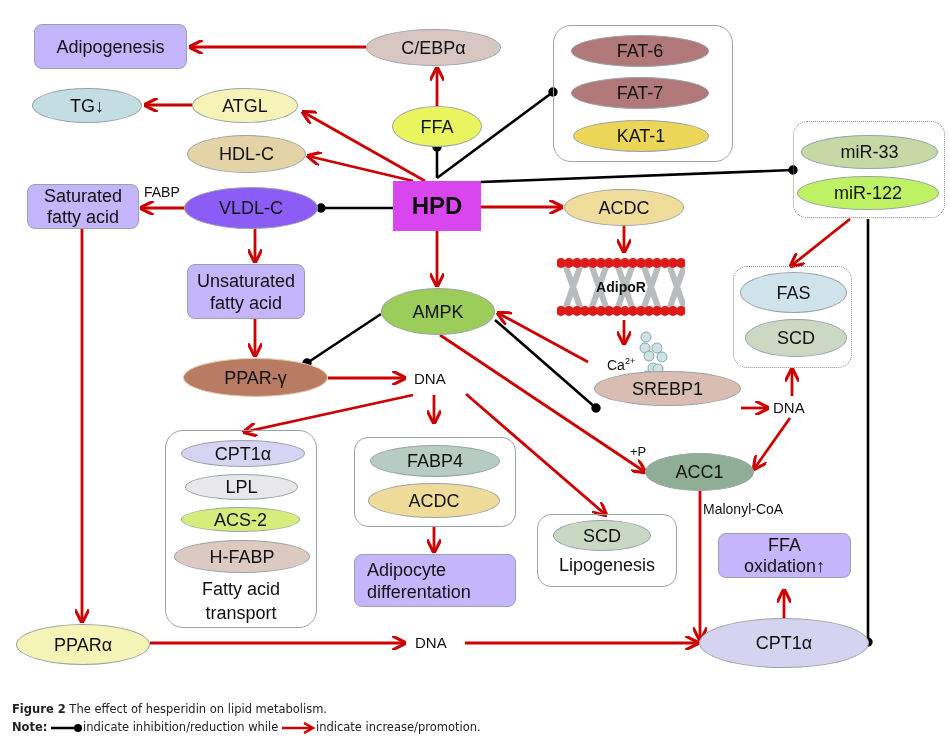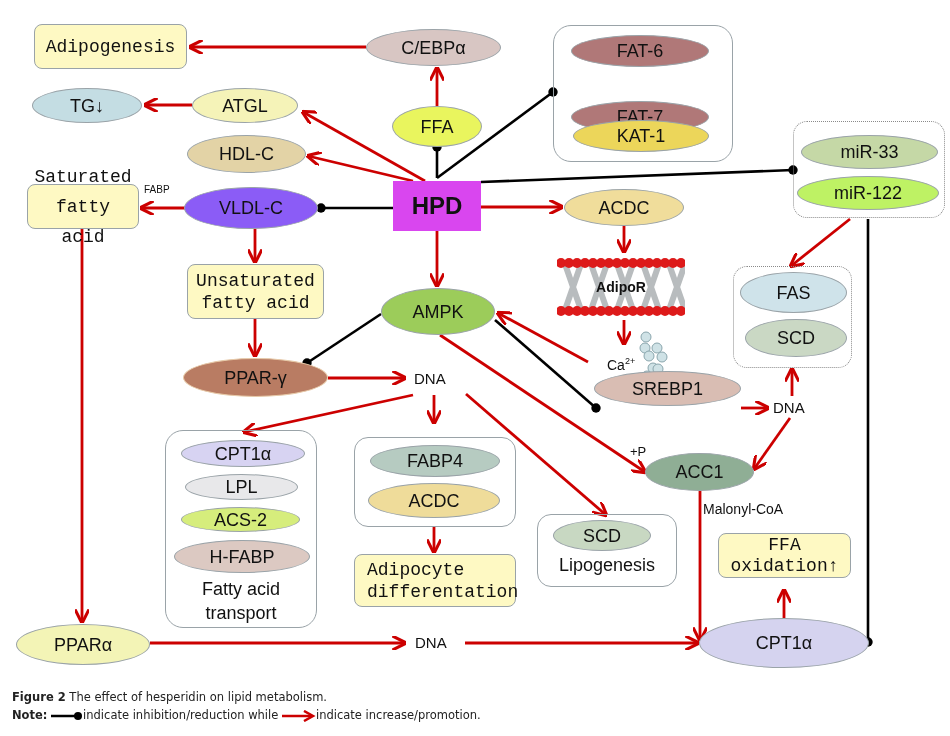--- a/index.html
+++ b/index.html
@@ -1,24 +1,24 @@
 <!DOCTYPE html>
 <html><head>
 <meta charset="utf-8">
 <style>
   html,body{margin:0;padding:0;background:#fff;}
   body{width:950px;height:736px;position:relative;overflow:hidden;font-family:"Liberation Sans",sans-serif;color:#111;}
   #diagram{position:absolute;left:0;top:0;width:950px;height:736px;}
   .node{position:absolute;display:flex;align-items:center;justify-content:center;text-align:center;box-sizing:border-box;font-size:18px;line-height:22px;}
   .ell{border-radius:50%;border:1.5px solid #9aa3a8;}
-  .rect{border-radius:8px;border:1.5px solid #9aa3a8;background:#fef9c3;font-family:Liberation Mono, monospace;}
+  .rect{border-radius:8px;border:1.5px solid #9aa3a8;background:#c4b5fd;}
   .grp{position:absolute;box-sizing:border-box;border:1.5px solid #9aa3a8;border-radius:18px;background:transparent;}
   .dotted{border:1.5px dotted #8a8a8a;border-radius:14px;}
   .label{position:absolute;font-size:15px;}
-  .caption{position:absolute;left:12px;font-family:"DejaVu Sans",sans-serif;font-size:11.5px;color:#222;}
+  .caption{position:absolute;left:12px;font-family:"DejaVu Sans",sans-serif;font-size:11.5px;color:#222;margin-top:12px;}
   .caption b{font-weight:bold;}
   .legend-line{display:inline-block;vertical-align:middle;}
   #hpd{background:#d946ef;border:none;font-weight:bold;font-size:24px;}
   #adipor{position:absolute;left:557px;top:256px;width:128px;height:62px;}
 </style>
 </head>
 <body>
 
 <svg id="diagram" viewBox="0 0 950 736" xmlns="http://www.w3.org/2000/svg">
   <defs>
@@ -82,31 +82,31 @@
 <div class="grp dotted" style="left:793px;top:121px;width:152px;height:97px;"></div>
 <div class="grp dotted" style="left:733px;top:266px;width:119px;height:102px;"></div>
 <div class="grp" style="left:165px;top:430px;width:152px;height:198px;"></div>
 <div class="grp" style="left:354px;top:437px;width:162px;height:90px;border-radius:14px;"></div>
 <div class="grp" style="left:537px;top:514px;width:140px;height:73px;border-radius:14px;"></div>
 
 <div class="node rect" style="left:34px;top:24px;width:153px;height:45px;">Adipogenesis</div>
 <div class="node ell" style="left:366px;top:29px;width:135px;height:37px;background:#d8c6c3;">C/EBPα</div>
 
 <div class="node ell" style="left:571px;top:35px;width:138px;height:32px;background:#b07878;">FAT-6</div>
-<div class="node ell" style="left:571px;top:77px;width:138px;height:32px;background:#b07878;margin-top:24px;">FAT-7</div>
+<div class="node ell" style="left:571px;top:77px;width:138px;height:32px;background:#b07878;">FAT-7</div>
 <div class="node ell" style="left:573px;top:120px;width:136px;height:32px;background:#ecd65a;">KAT-1</div>
 
 <div class="node ell" style="left:32px;top:88px;width:110px;height:35px;background:#c4dde3;">TG↓</div>
 <div class="node ell" style="left:192px;top:88px;width:106px;height:35px;background:#f5f3b8;text-align:right;">ATGL</div>
 <div class="node ell" style="left:392px;top:106px;width:90px;height:41px;background:#e9f55e;">FFA</div>
 
 <div class="node ell" style="left:187px;top:135px;width:119px;height:38px;background:#e3d3a6;">HDL-C</div>
 <div class="node ell" style="left:184px;top:187px;width:134px;height:42px;background:#8b5cf6;">VLDL-C</div>
-<div class="node rect" style="left:27px;top:184px;width:112px;height:45px;line-height:30px;padding:0 22px;">Saturated fatty acid</div>
-<div class="label" style="left:144px;top:184px;font-size:10px;">FABP</div>
+<div class="node rect" style="left:27px;top:184px;width:112px;height:45px;line-height:21px;padding:0 22px;">Saturated fatty acid</div>
+<div class="label" style="left:144px;top:184px;font-size:14px;">FABP</div>
 
 <div class="node" id="hpd" style="left:393px;top:181px;width:88px;height:50px;">HPD</div>
 
 <div class="node ell" style="left:801px;top:135px;width:137px;height:34px;background:#c5d8a6;">miR-33</div>
 <div class="node ell" style="left:797px;top:176px;width:142px;height:34px;background:#bef264;">miR-122</div>
 
 <div class="node ell" style="left:564px;top:189px;width:120px;height:37px;background:#f0dd9b;">ACDC</div>
 
 <svg id="adipor" viewBox="0 0 128 62">
   <g id="adipor-body">
@@ -149,21 +149,21 @@
       <circle cx="124" cy="55" r="5" fill="#dd1a1a"></circle>
     </g>
   <text x="64" y="36" text-anchor="middle" font-family="Liberation Sans, sans-serif" font-weight="bold" font-size="14" fill="#111">AdipoR</text>
 </svg>
 
 <div class="label" style="left:607px;top:356px;font-size:14px;"><span>Ca</span><sup style="font-size:9px;">2+</sup></div>
 
 <div class="node ell" style="left:740px;top:272px;width:107px;height:41px;background:#cfe3ea;">FAS</div>
 <div class="node ell" style="left:745px;top:319px;width:102px;height:38px;background:#cad8c4;">SCD</div>
 
-<div class="node rect" style="left:187px;top:264px;width:137px;height:55px;line-height:22px;padding:0 6px;">Unsaturated fatty acid</div>
+<div class="node rect" style="left:187px;top:264px;width:118px;height:55px;line-height:22px;padding:0 6px;">Unsaturated fatty acid</div>
 <div class="node ell" style="left:381px;top:288px;width:114px;height:47px;background:#9ccc5a;">AMPK</div>
 <div class="node ell" style="left:183px;top:358px;width:145px;height:39px;background:#b97c63;border-color:#e6c9a8;">PPAR-γ</div>
 <div class="label" style="left:414px;top:370px;">DNA</div>
 
 <div class="node ell" style="left:594px;top:371px;width:147px;height:35px;background:#d9bdb3;">SREBP1</div>
 <div class="label" style="left:773px;top:399px;">DNA</div>
 
 <div class="label" style="left:630px;top:444px;font-size:13px;">+P</div>
 <div class="node ell" style="left:645px;top:453px;width:109px;height:38px;background:#8fae95;text-align:center;">ACC1</div>
 

